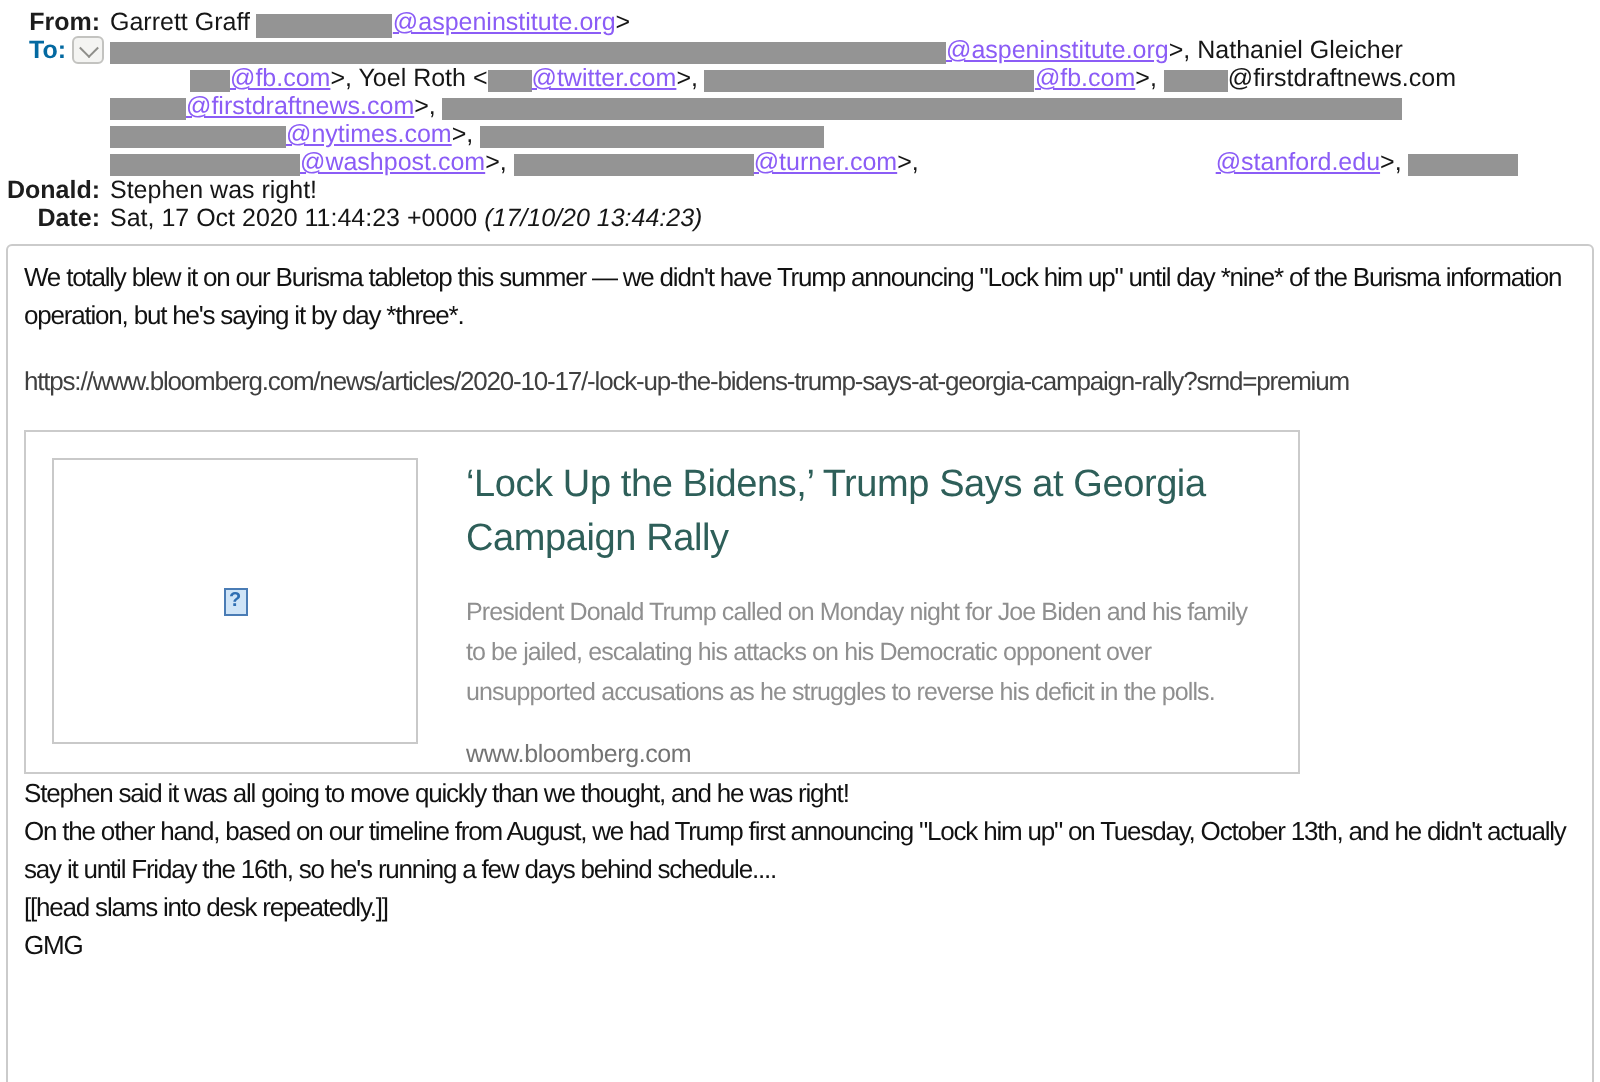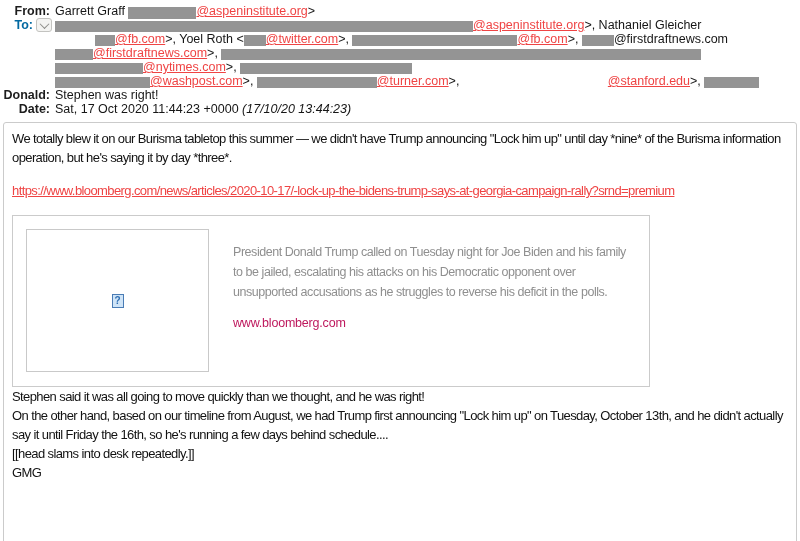--- a/index.html
+++ b/index.html
@@ -12,41 +12,41 @@
   .hlabel-to{flex:0 0 55px;width:55px;box-sizing:border-box;display:flex;justify-content:flex-end;align-items:center;gap:3px;padding-right:3px;}
   .hlabel-to .lbl{font-weight:bold;color:#0369a1;}
   .hval{flex:1;min-width:0;}
   .ddbtn{display:inline-flex;align-items:center;justify-content:center;width:16px;height:14px;background:#f4f4f2;border:1px solid #c3c3c0;border-radius:3px;box-sizing:border-box;cursor:pointer;}
   .chev{display:block;width:6px;height:6px;border-right:1.4px solid #8e8e8a;border-bottom:1.4px solid #8e8e8a;transform:rotate(45deg) translate(-1px,-1px);}
   .redact{display:inline-block;height:12px;background:#949494;vertical-align:text-bottom;margin-bottom:-1px;}
   .sp145{display:inline-block;width:145px;}
   .w20{width:20px}.w22{width:22px}.w32{width:32px}.w38{width:38px}.w55{width:55px}
   .w68{width:68px}.w88{width:88px}.w95{width:95px}.w120{width:120px}.w165{width:165px}
   .w172{width:172px}.w418{width:418px}.w480{width:480px}
-  a.lnk{color:#ef4444;text-decoration:underline;cursor:pointer;}
+  a.lnk{color:#8b5cf6;text-decoration:underline;cursor:pointer;}
   .to-line{white-space:nowrap;height:14px;line-height:14px;overflow:hidden;}
   .to-indent{padding-left:40px;}
   .plain{color:#161616;}
   .dt-italic{font-style:italic;}
 
   
   .bodybox{position:absolute;top:122px;left:3px;width:794px;height:425px;box-sizing:border-box;
            border:1px solid #cbcbcb;border-radius:3px;background:#fff;padding:6px 8px;
            font-size:13px;letter-spacing:-0.6px;line-height:19px;color:#121212;}
   .bodybox p{margin:0;}
   .p1{margin-top:7px;}
   .linkline{margin-top:14px;height:19px;}
-  a.biglnk{color:#ef4444;text-decoration:underline;cursor:pointer;}
+  a.biglnk{color:#404040;cursor:pointer;}
   .card{margin-top:15px;width:638px;height:172px;box-sizing:border-box;border:1px solid #cbcbcb;background:#fff;display:flex;padding:13px;letter-spacing:0;}
   .imgbox{flex:0 0 183px;width:183px;height:143px;box-sizing:border-box;border:1px solid #c9c9c9;background:#fff;display:flex;align-items:center;justify-content:center;}
   .brokenimg{display:inline-flex;align-items:center;justify-content:center;width:12px;height:14px;box-sizing:border-box;background:#cfe4f7;border:1px solid #4a7cb5;color:#2f6eb2;font-size:10px;line-height:12px;font-weight:bold;}
   .cardtext{margin-left:24px;min-width:0;}
   .cardtitle{font-size:19px;line-height:27px;color:#2e5f59;letter-spacing:-0.2px;max-width:403px;}
   .carddesc{margin-top:13px;font-size:12.5px;line-height:20px;color:#8f8f8f;letter-spacing:-0.45px;max-width:403px;}
-  .cardsrc{margin-top:12px;font-size:12.5px;color:#be185d;letter-spacing:-0.2px;}
+  .cardsrc{margin-top:12px;font-size:12.5px;color:#737373;letter-spacing:-0.2px;}
   .p2{margin-top:25px;}
   .p3{margin-top:24px;}
   .p4{margin-top:23px;}
   .p5{margin-top:28px;}
 </style>
 </head>
 <body>
 
 <div class="page">
 
@@ -88,21 +88,22 @@
 
     <p class="p1">We totally blew it on our Burisma tabletop this summer — we didn't have Trump announcing "Lock him up" until day *nine* of the Burisma information operation, but he's saying it by day *three*.</p>
 
     <div class="linkline"><a class="biglnk">https://www.bloomberg.com/news/articles/2020-10-17/-lock-up-the-bidens-trump-says-at-georgia-campaign-rally?srnd=premium</a></div>
 
     <div class="card">
       <div class="imgbox">
         <span class="brokenimg">?</span>
       </div>
       <div class="cardtext">
-        <div class="carddesc">President Donald Trump called on Tuesday night for Joe Biden and his family to be jailed, escalating his attacks on his Democratic opponent over unsupported accusations as he struggles to reverse his deficit in the polls.</div>
+        <div class="cardtitle">‘Lock Up the Bidens,’ Trump Says at Georgia Campaign Rally</div>
+        <div class="carddesc">President Donald Trump called on Monday night for Joe Biden and his family to be jailed, escalating his attacks on his Democratic opponent over unsupported accusations as he struggles to reverse his deficit in the polls.</div>
         <div class="cardsrc">www.bloomberg.com</div>
       </div>
     </div>
 
     <p class="p2">Stephen said it was all going to move quickly than we thought, and he was right!</p>
     <p class="p3">On the other hand, based on our timeline from August, we had Trump first announcing "Lock him up" on Tuesday, October 13th, and he didn't actually say it until Friday the 16th, so he's running a few days behind schedule....</p>
     <p class="p4">[[head slams into desk repeatedly.]]</p>
     <p class="p5">GMG</p>
   </div>
 

